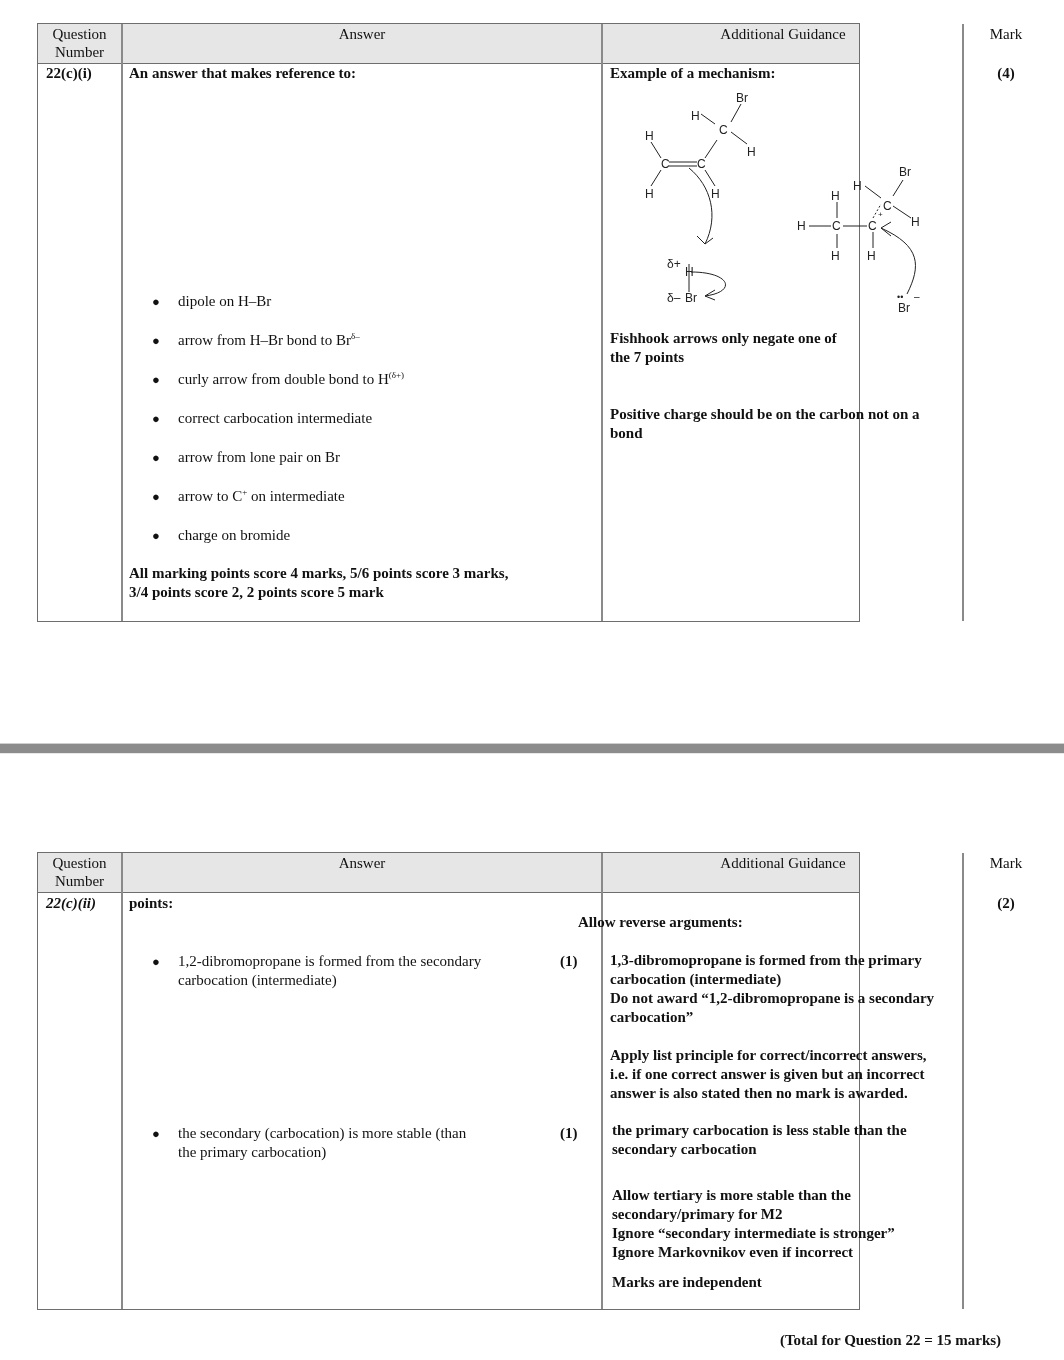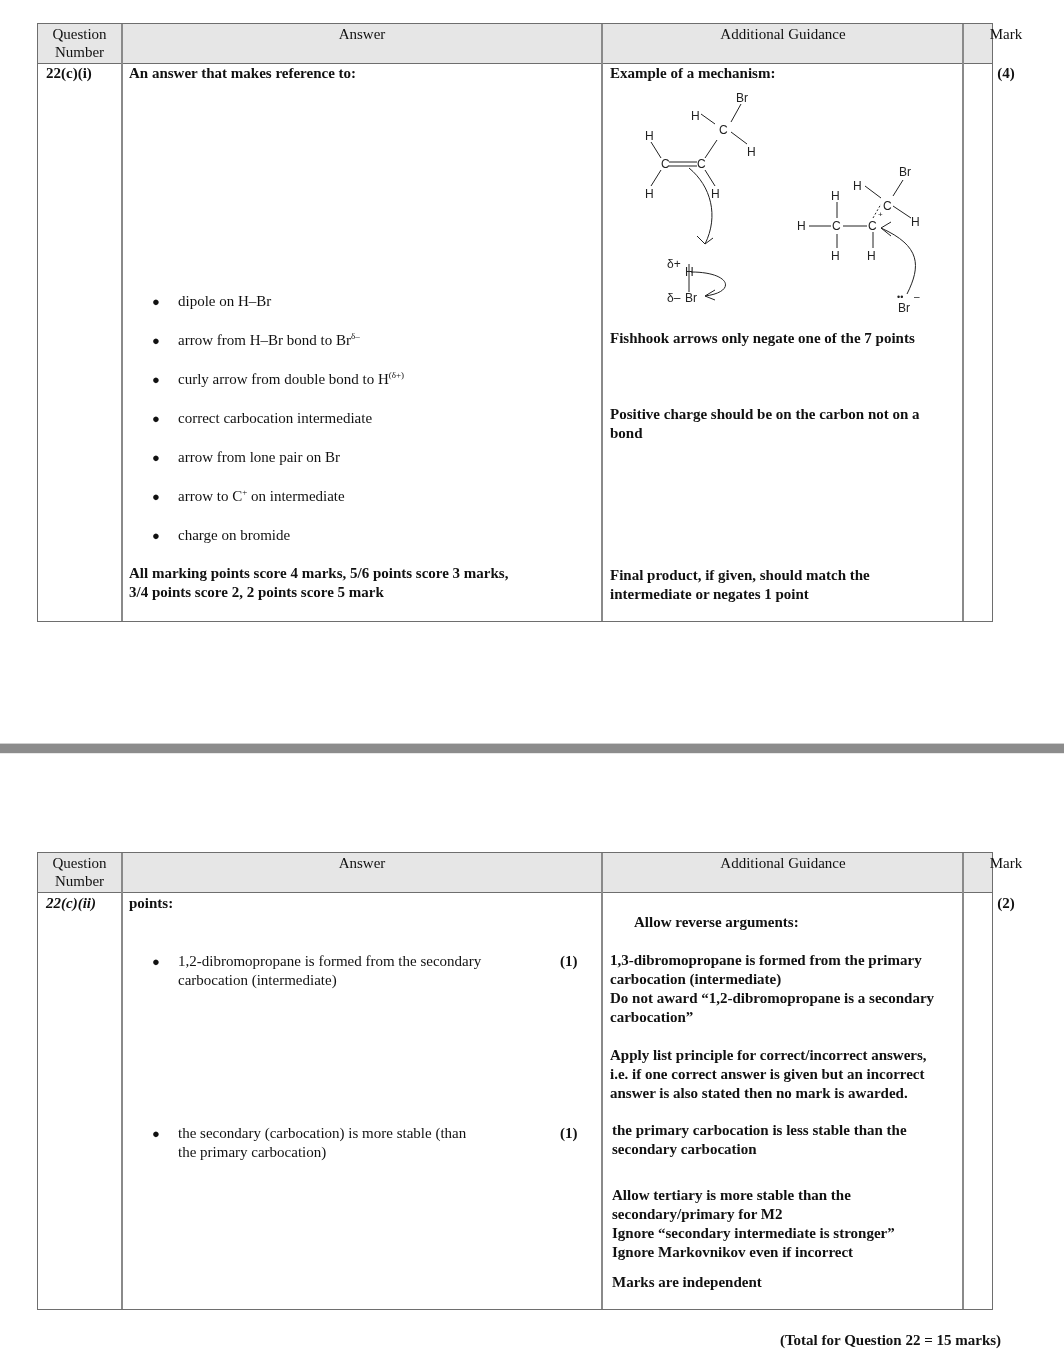--- a/index.html
+++ b/index.html
@@ -1,21 +1,21 @@
 <!DOCTYPE html>
 <html><head>
 <meta charset="utf-8">
 <style>
   html, body { margin: 0; padding: 0; background: #ffffff; }
   body {
     width: 1064px; height: 1360px; position: relative; overflow: hidden;
     font-family: "Liberation Serif", "DejaVu Serif", serif;
     color: #111; font-size: 15px; line-height: 19px;
   }
-  .tbl { position: absolute; left: 37px; width: 956px; border: 1.5px solid #6e6e6e; box-sizing: border-box; }
+  .tbl { position: absolute; left: 37px; width: 823px; border: 1.5px solid #6e6e6e; box-sizing: border-box; }
   .hdr { position: absolute; left: 0; right: 0; top: 0; background: #e6e6e6; border-bottom: 1.5px solid #6e6e6e; box-sizing: border-box; }
   .vline { position: absolute; top: 0; bottom: 0; width: 1.5px; background: #8a8a8a; }
   .cell { position: absolute; font-weight: bold; }
   .hcell { position: absolute; text-align: center; top: 1px; }
   .bold { font-weight: bold; }
   .bullet { position: absolute; }
   .bullet .dot { position: absolute; left: 0; top: 0; font-size: 13px; }
   .bullet .txt { position: absolute; left: 26px; top: 0; white-space: nowrap; }
   .bullet .mark { position: absolute; font-weight: bold; }
   sup { font-size: 9px; line-height: 0; vertical-align: 6px; }
@@ -144,24 +144,20 @@
     <text x="297" y="226">Br</text>
     <text x="296" y="214" style="font-size:9px;">••</text>
     <text x="313" y="214" style="font-size:10px;">–</text>
   </svg>
 
   <div class="cell" style="left:572px; top:305px;">Fishhook arrows only negate one of the 7 points</div>
   <div class="para" style="left:572px; top:381px;">
     <div>Positive charge should be on the carbon not on a</div>
     <div>bond</div>
   </div>
-  <div class="para" style="left:572px; top:542px;">
-    <div>Final product, if given, should match the</div>
-    <div>intermediate or negates 1 point</div>
-  </div>
 
   <div class="cell bold" style="left:926px; width:84px; top:40px; text-align:center;">(4)</div>
 </div>
 
 <div class="sep"></div>
 
 <div class="tbl" style="top:852px; height:458px;">
   <div class="hdr" style="height:40px;"></div>
   <div class="vline" style="left:83px;"></div>
   <div class="vline" style="left:563px;"></div>
@@ -190,21 +186,21 @@
   </div>
   <div class="bullet" style="left:114px; top:271px;">
     <span class="dot">●</span>
     <span class="txt">
       <div>the secondary (carbocation) is more stable (than</div>
       <div>the primary carbocation)</div>
     </span>
     <span class="mark" style="left:408px;">(1)</span>
   </div>
 
-  <div class="cell" style="left:596px; top:60px;">Allow reverse arguments:</div>
+  <div class="cell" style="left:540px; top:60px;">Allow reverse arguments:</div>
   <div class="para" style="left:572px; top:98px;">
     <div>1,3-dibromopropane is formed from the primary</div>
     <div>carbocation (intermediate)</div>
     <div>Do not award “1,2-dibromopropane is a secondary</div>
     <div>carbocation”</div>
   </div>
   <div class="para" style="left:572px; top:193px;">
     <div>Apply list principle for correct/incorrect answers,</div>
     <div>i.e. if one correct answer is given but an incorrect</div>
     <div>answer is also stated then no mark is awarded.</div>

